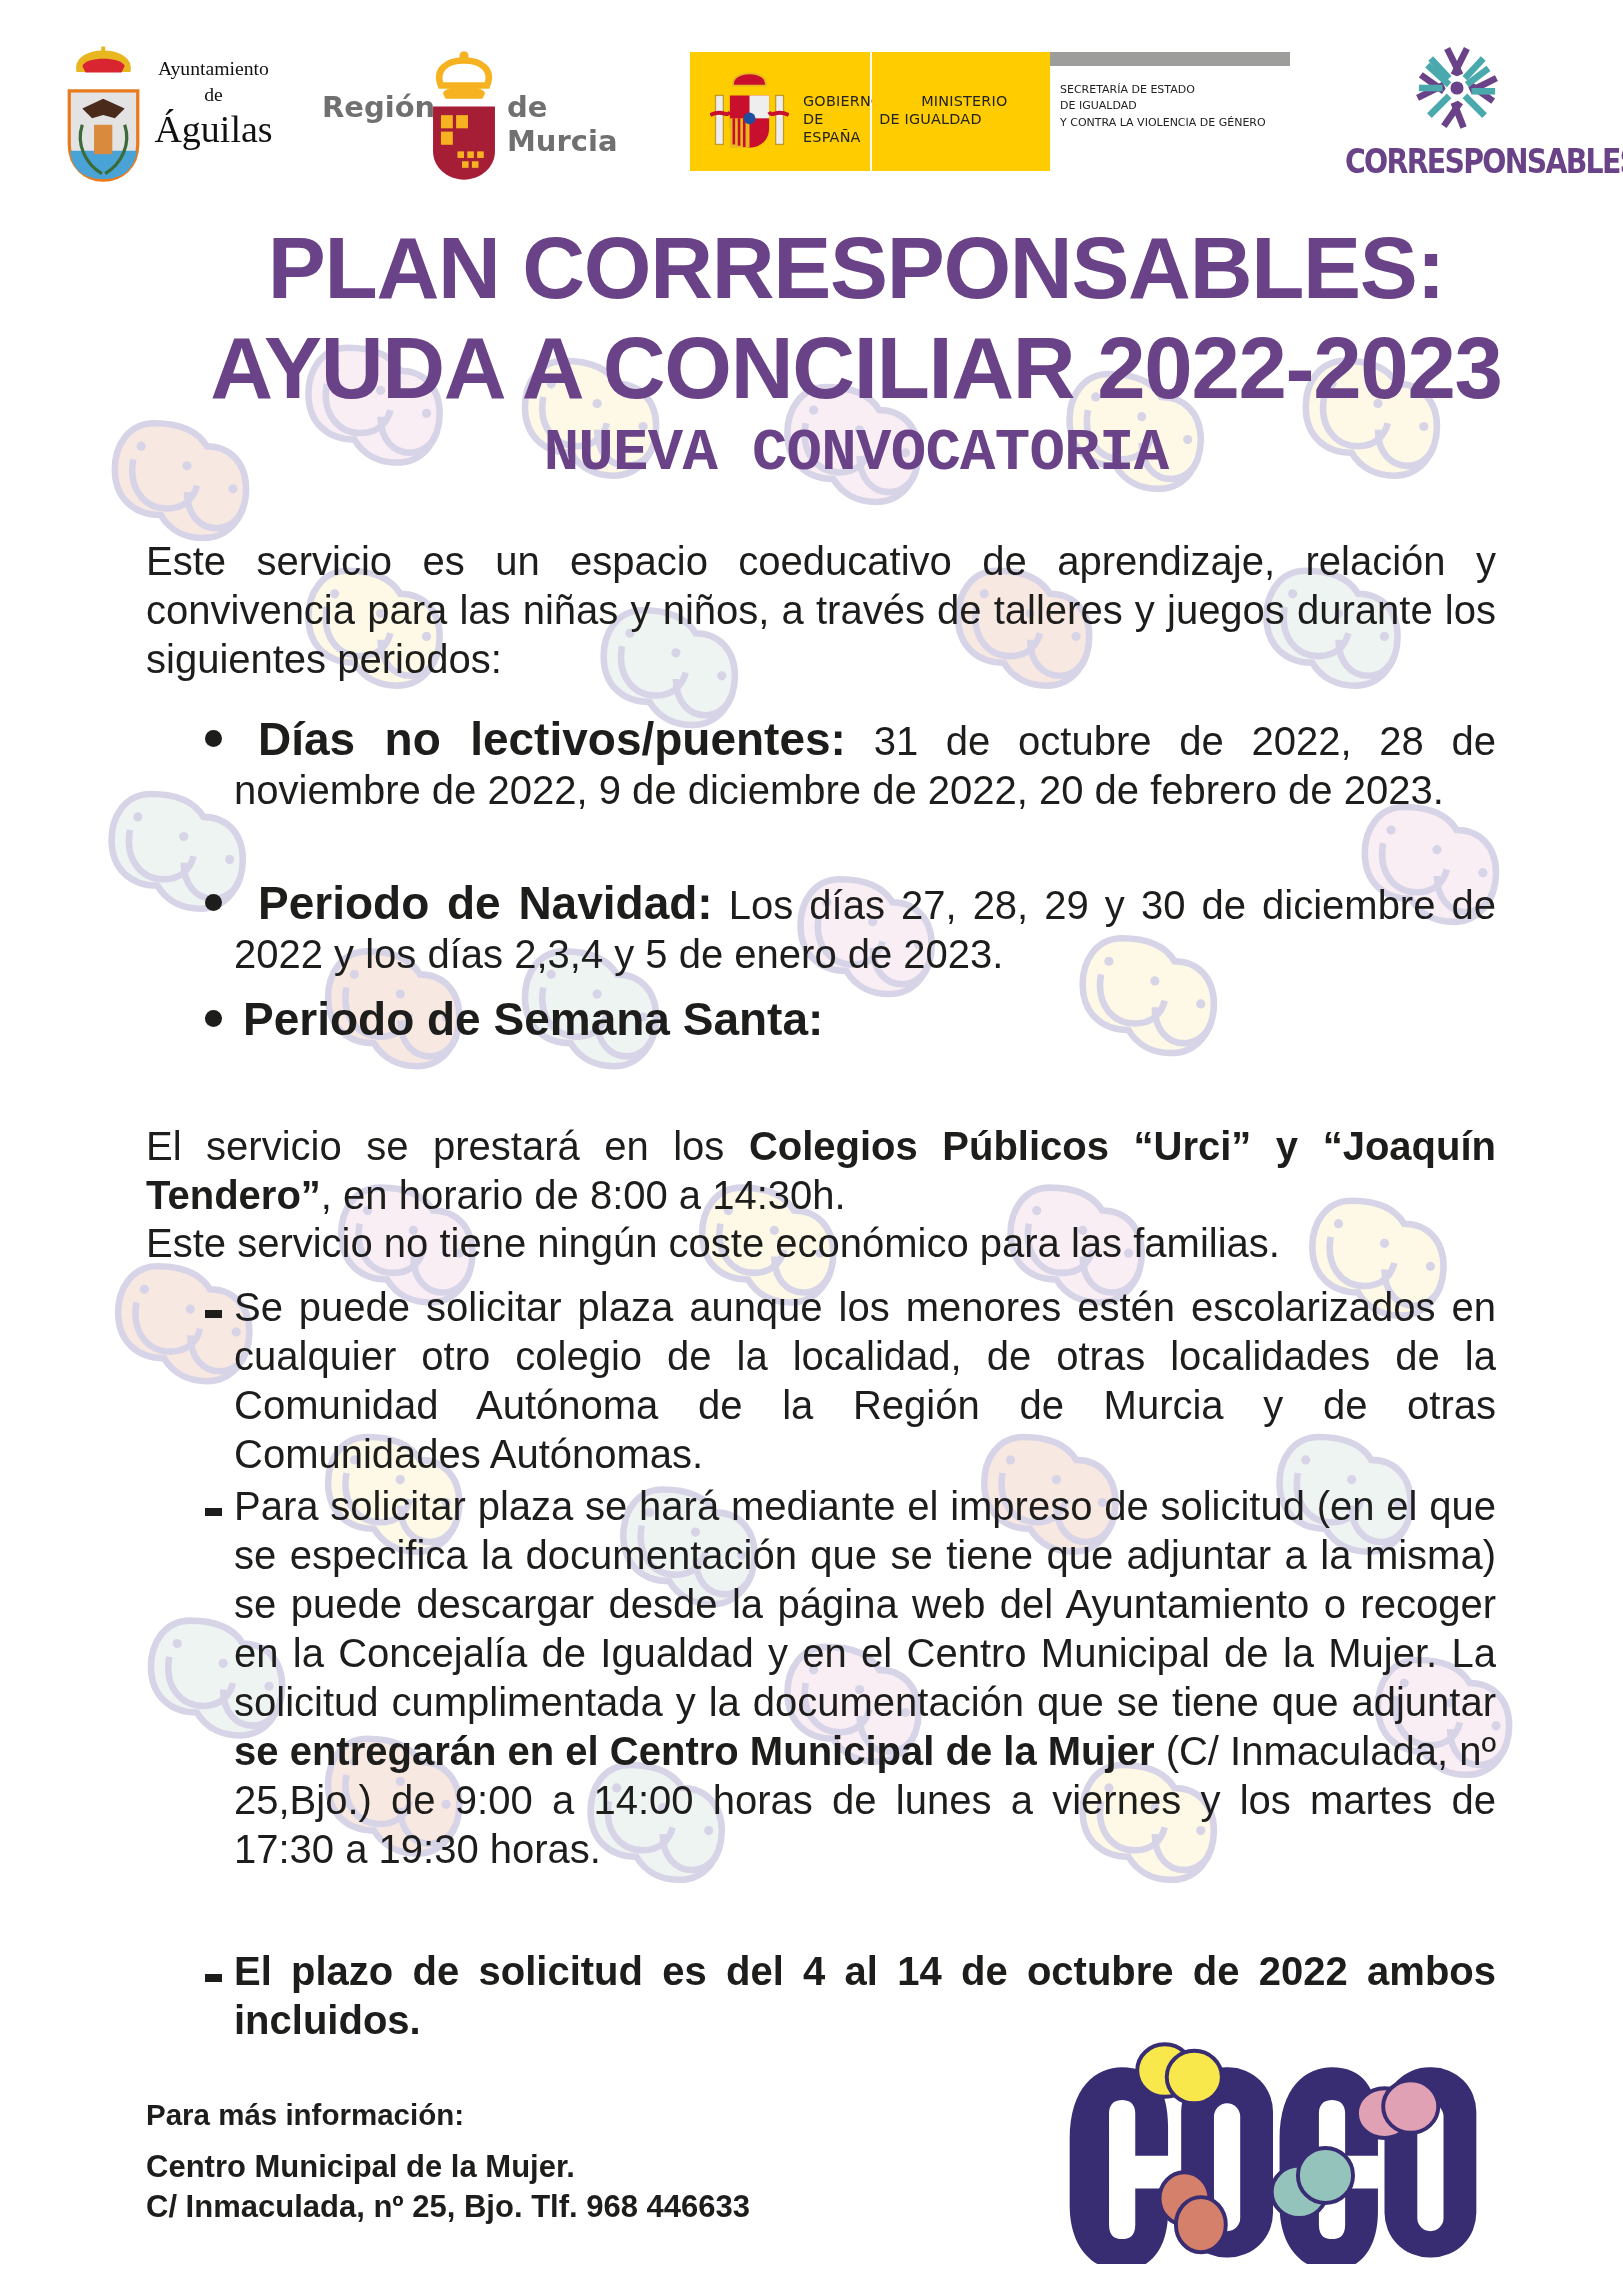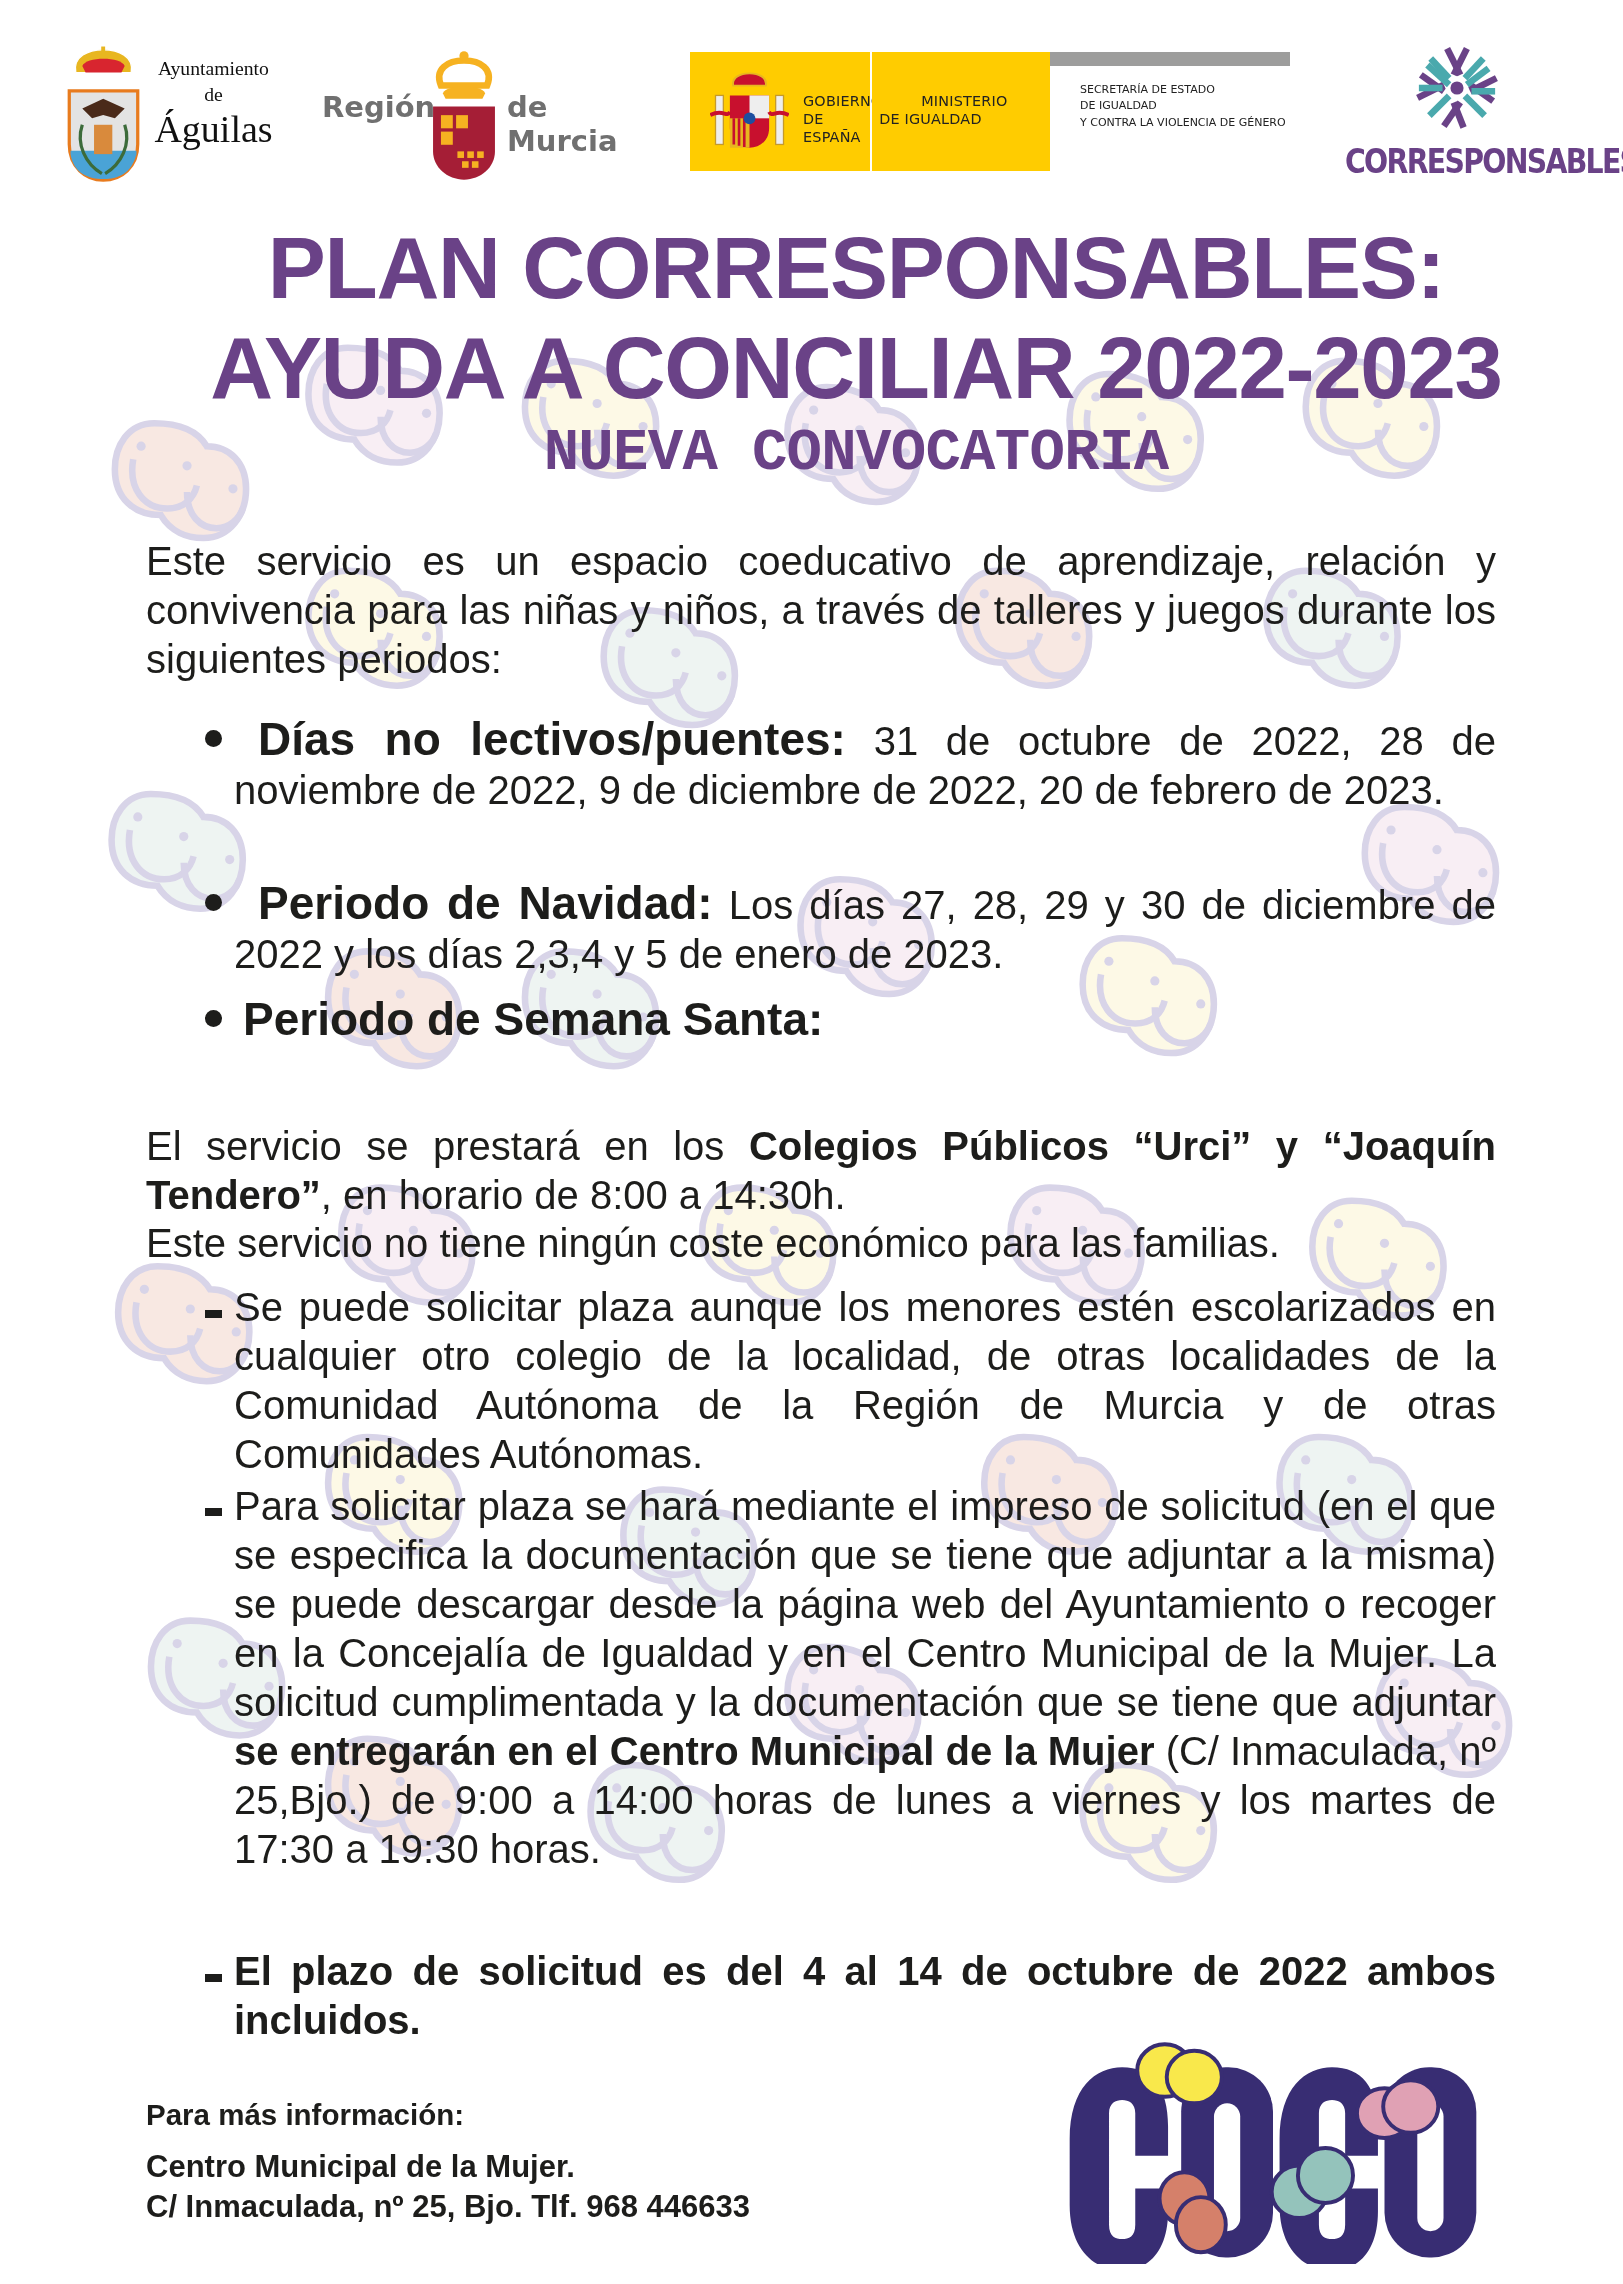--- a/index.html
+++ b/index.html
@@ -7,21 +7,21 @@
   .abs { position: absolute; }
 
   
   .smiley { position: absolute; opacity: 1; }
 
   
   .aguilas-text { font-family: "Liberation Serif", serif; color: #111; text-align: center; line-height: 1; }
   .murcia-text { font-family: "DejaVu Sans", sans-serif; font-weight: bold; color: #707070; font-size: 29px; }
   .gob-box { background: #ffcc00; }
   .gob-text { font-family: "DejaVu Sans", sans-serif; font-size: 14.4px; line-height: 17.7px; color: #222; letter-spacing: 0.2px; }
-  .sec-text { font-family: "DejaVu Sans", sans-serif; font-size: 11px; line-height: 16.4px; color: #222; margin-left: 20px; }
+  .sec-text { font-family: "DejaVu Sans", sans-serif; font-size: 11px; line-height: 16.4px; color: #222; }
   .corr-text { font-family: "DejaVu Sans", sans-serif; font-weight: bold; color: #6a4287; font-size: 33px; letter-spacing: -2px; transform: scaleX(0.86); transform-origin: left top; white-space: nowrap; }
 
   
   .title { position: absolute; left: 12px; width: 1624px; text-align: center; color: #6a4287; font-family: "Liberation Sans", sans-serif; font-weight: bold; white-space: nowrap; padding-left: 32px; }
   .t1 { top: 218px; font-size: 87px; letter-spacing: -1.3px; }
   .t2 { top: 318px; font-size: 87px; letter-spacing: -1.3px; }
   .t3 { top: 420px; font-size: 59px; letter-spacing: -0.7px; font-family: Liberation Mono, monospace; }
 
   
   .para { position: absolute; font-size: 40px; line-height: 49px; text-align: justify; text-align-last: left; color: #1d1d1b; }

